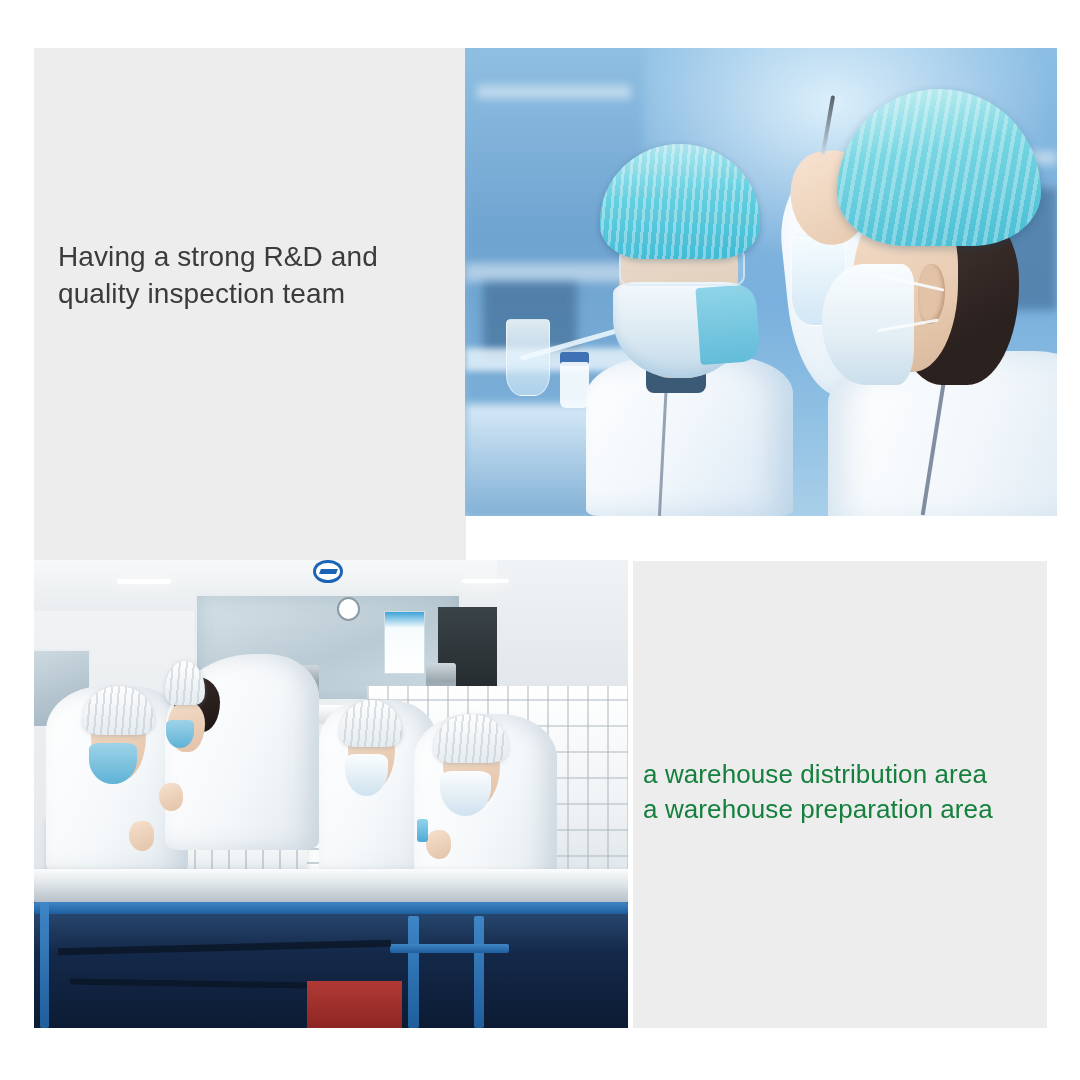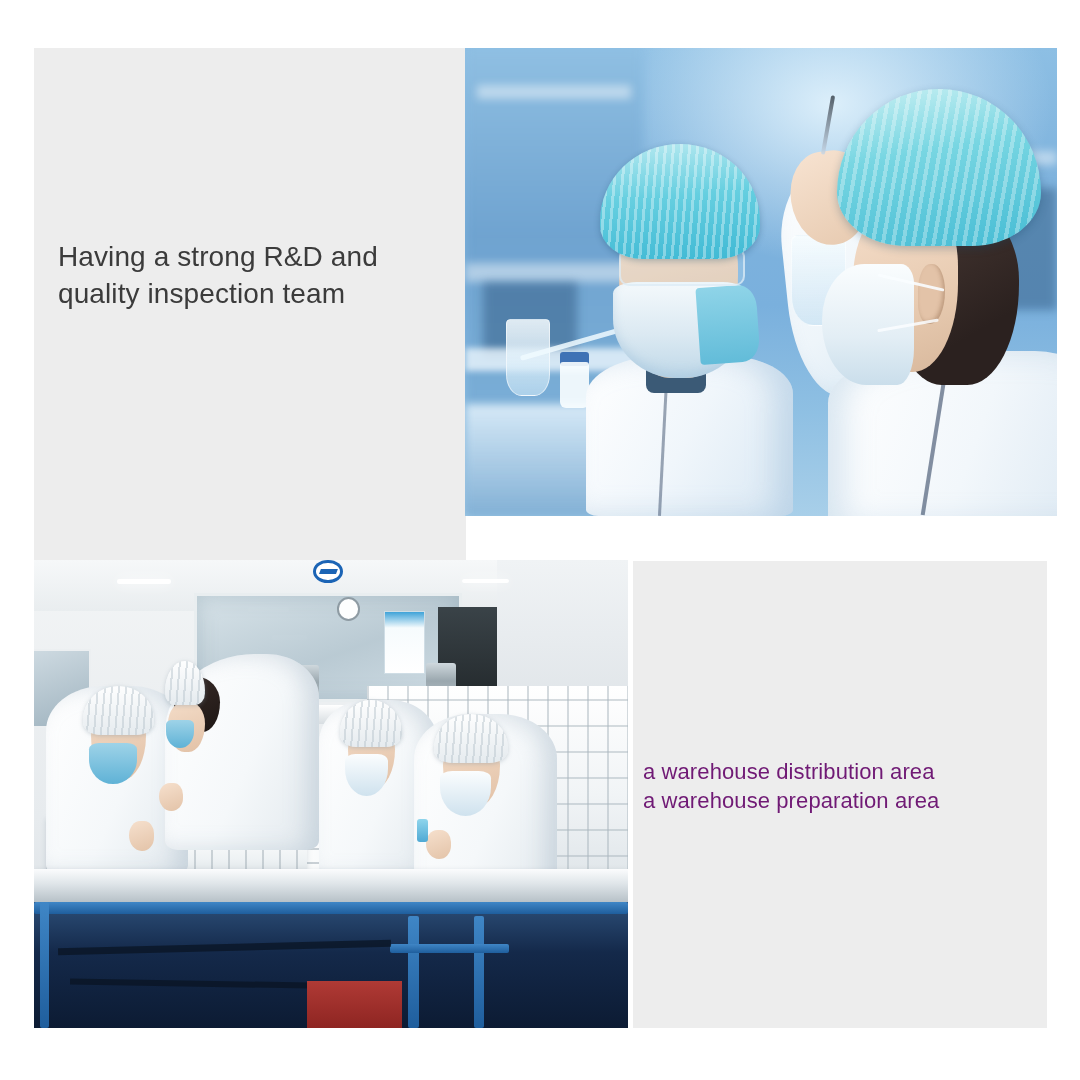--- a/index.html
+++ b/index.html
@@ -82,22 +82,22 @@
     top: 3px;
     width: 414px;
     height: 467px;
     background: #ededed;
   }
   .caption-bottom {
     position: absolute;
     left: 10px;
     top: 196px;
     width: 404px;
-    color: #701a75;
-    font-size: 22px;
+    color: #15803d;
+    font-size: 26px;
     font-weight: 300;
     line-height: 1.33;
     letter-spacing: 0.1px;
     white-space: pre-line;
   }
 
   
   .lab-scene { position: absolute; inset: 0; }
   .lab-bg {
     position: absolute; inset: 0;

